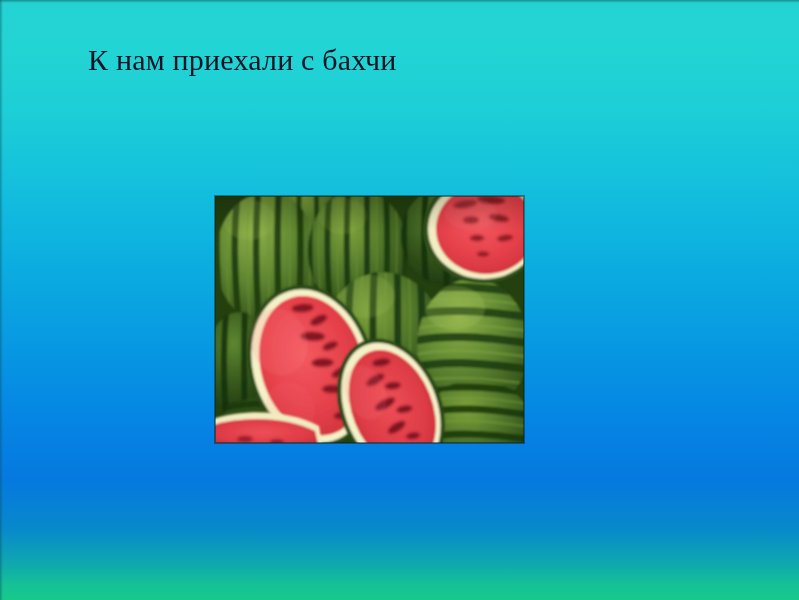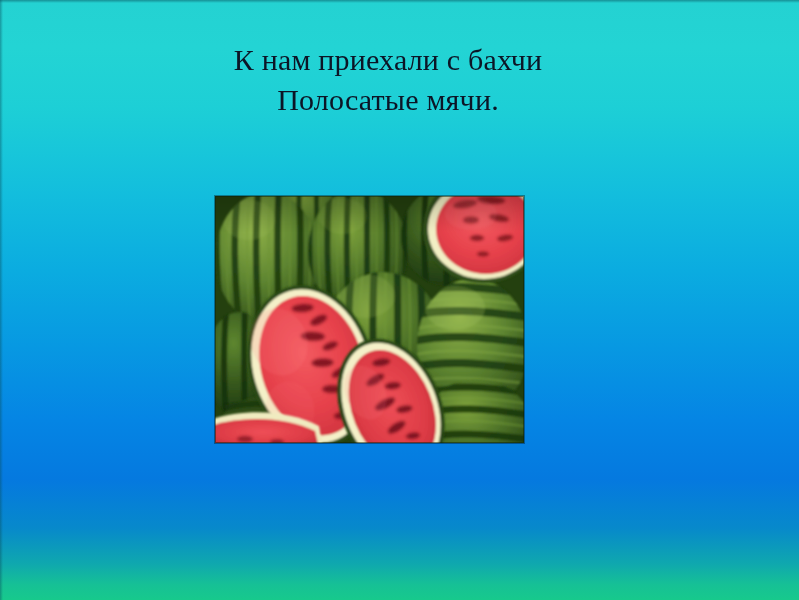--- a/index.html
+++ b/index.html
@@ -53,21 +53,21 @@
     left: 88px;
     top: 40px;
     width: 600px;
     color: #0C1526;
     font-size: 30px;
     line-height: 40px;
     letter-spacing: 0.2px;
     white-space: nowrap;
     z-index: 10;
   }
-  .riddle .line { display: block; text-align: center; }
+  .riddle .line { display: block; }
 
   
   .photo-frame {
     position: absolute;
     left: 215px;
     top: 196px;
     width: 309px;
     height: 247px;
     overflow: hidden;
     background: #2e4a18;
@@ -76,21 +76,20 @@
   }
   .photo-frame svg { display: block; width: 100%; height: 100%; }
 </style>
 </head>
 <body>
 
 <div id="slide">
 
   <div class="riddle">
     <span class="line">К нам приехали с бахчи</span>
-    <span class="line">Полосатые мячи.</span>
   </div>
 
   <div class="photo-frame">
     <svg viewBox="0 0 309 247" preserveAspectRatio="none" xmlns="http://www.w3.org/2000/svg">
       <defs>
 
         <radialGradient id="gRind" cx="40%" cy="32%" r="78%">
           <stop offset="0%" stop-color="#7FA33C"></stop>
           <stop offset="45%" stop-color="#52772A"></stop>
           <stop offset="100%" stop-color="#223F12"></stop>

